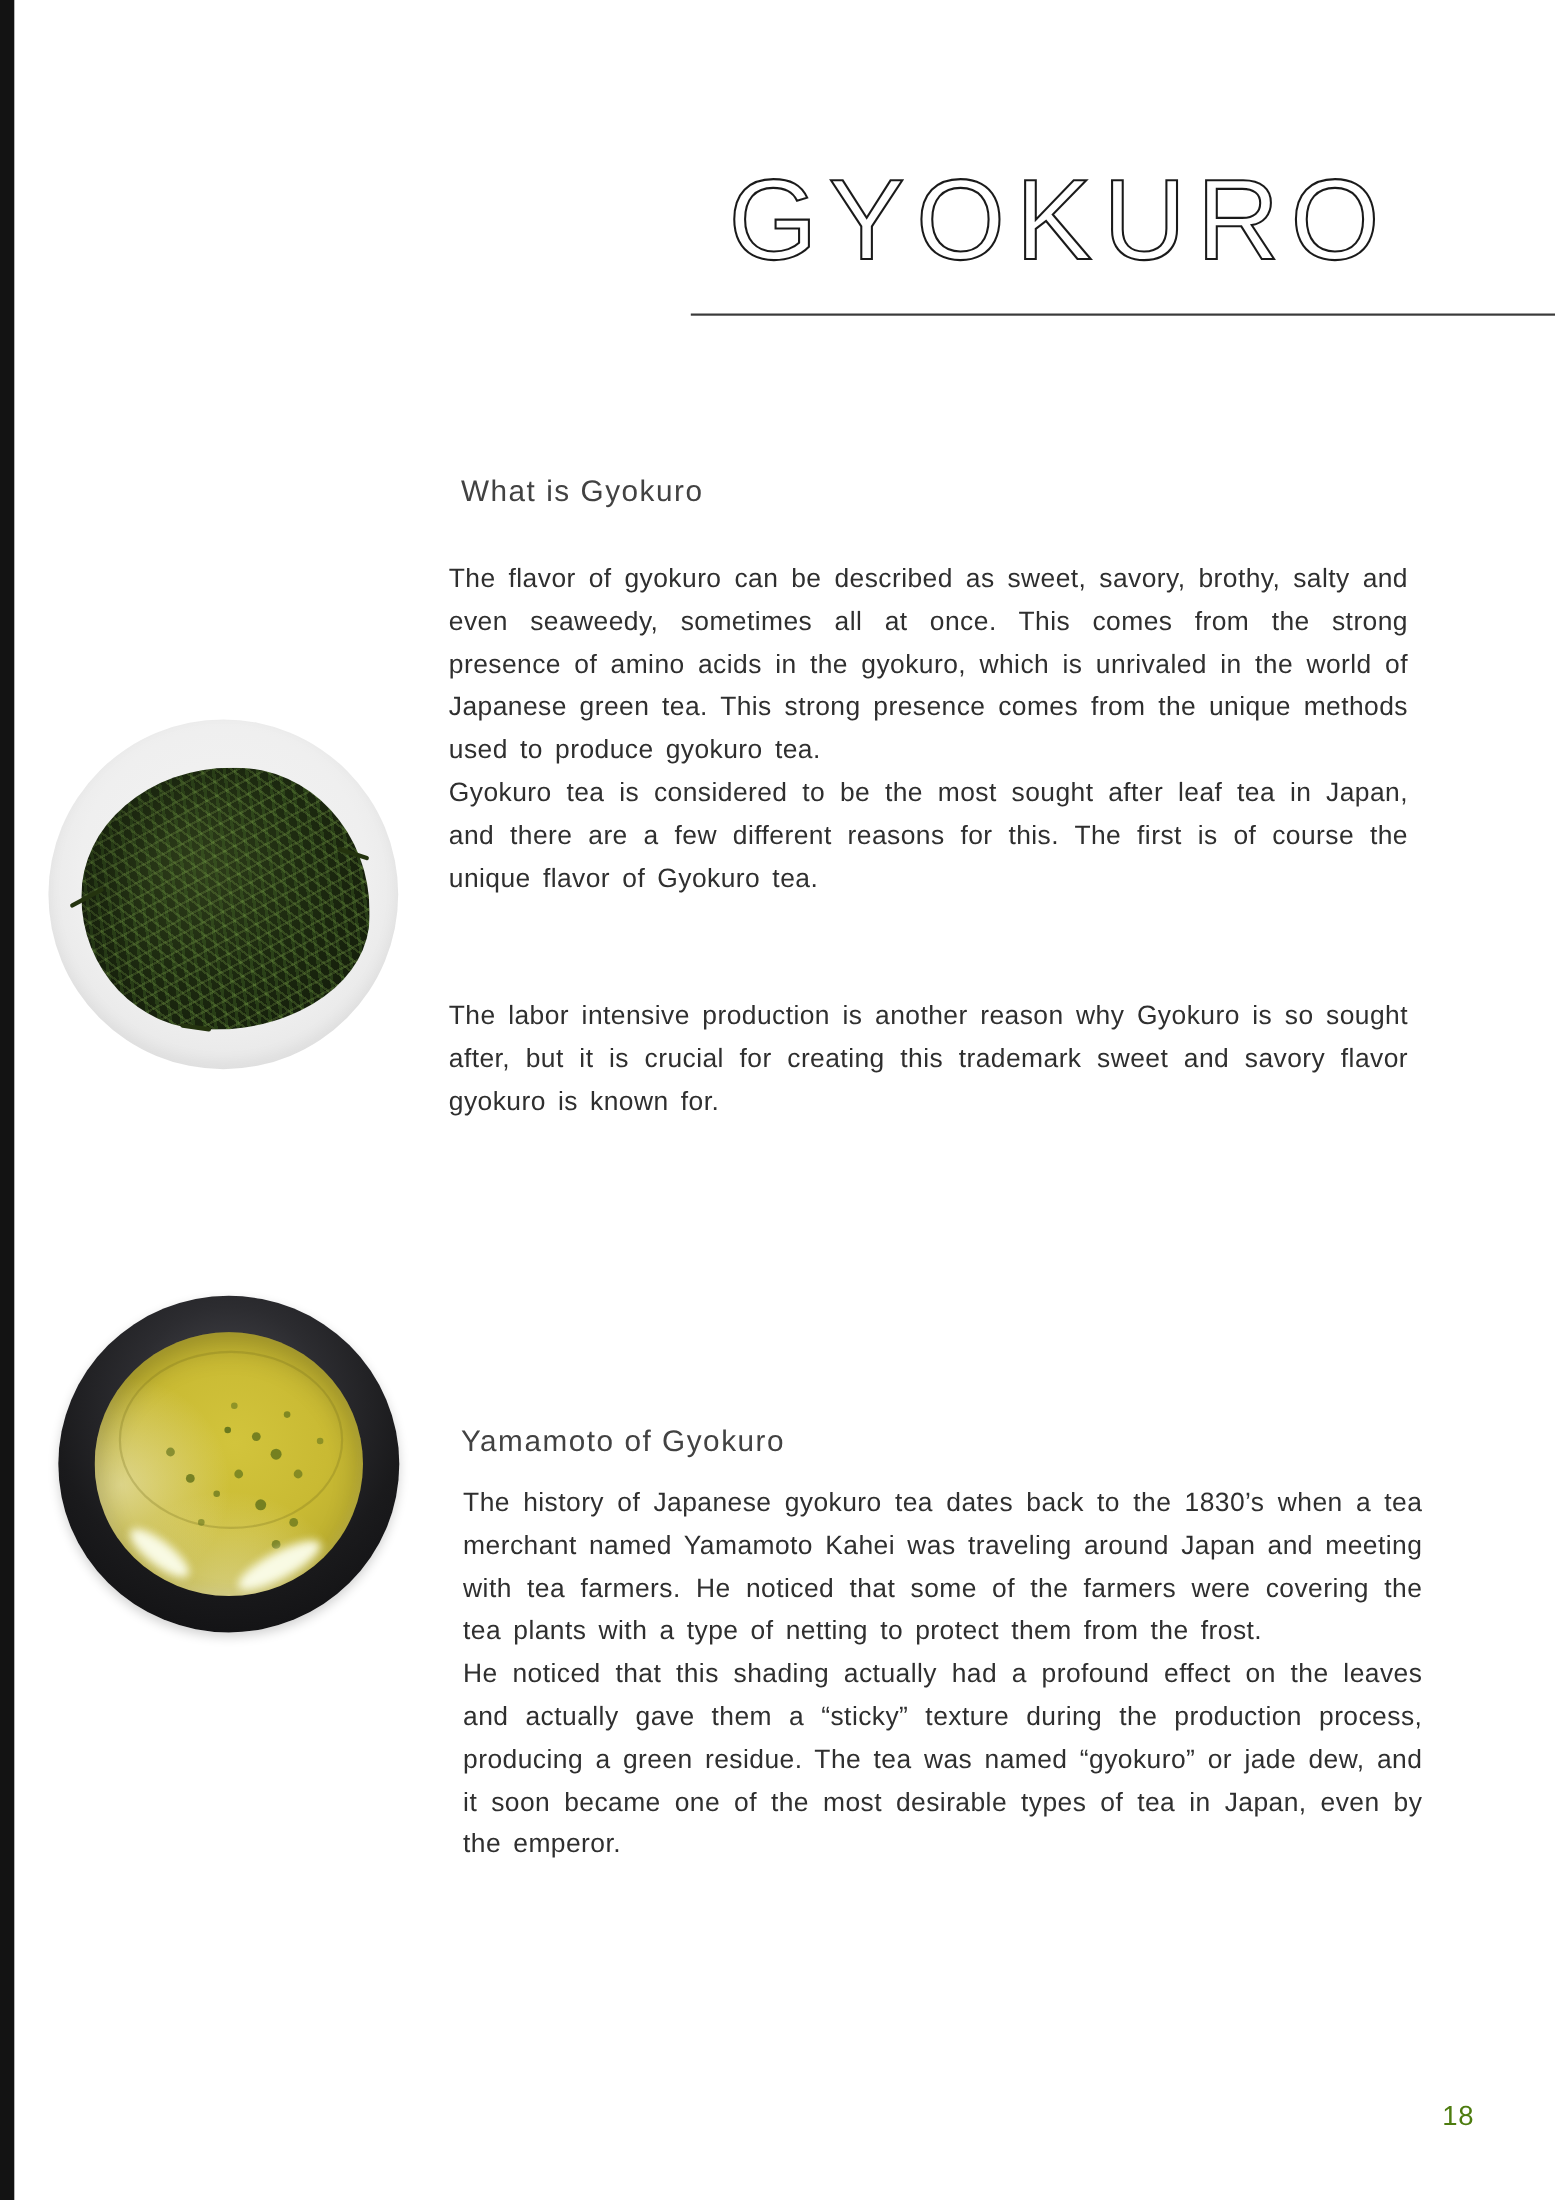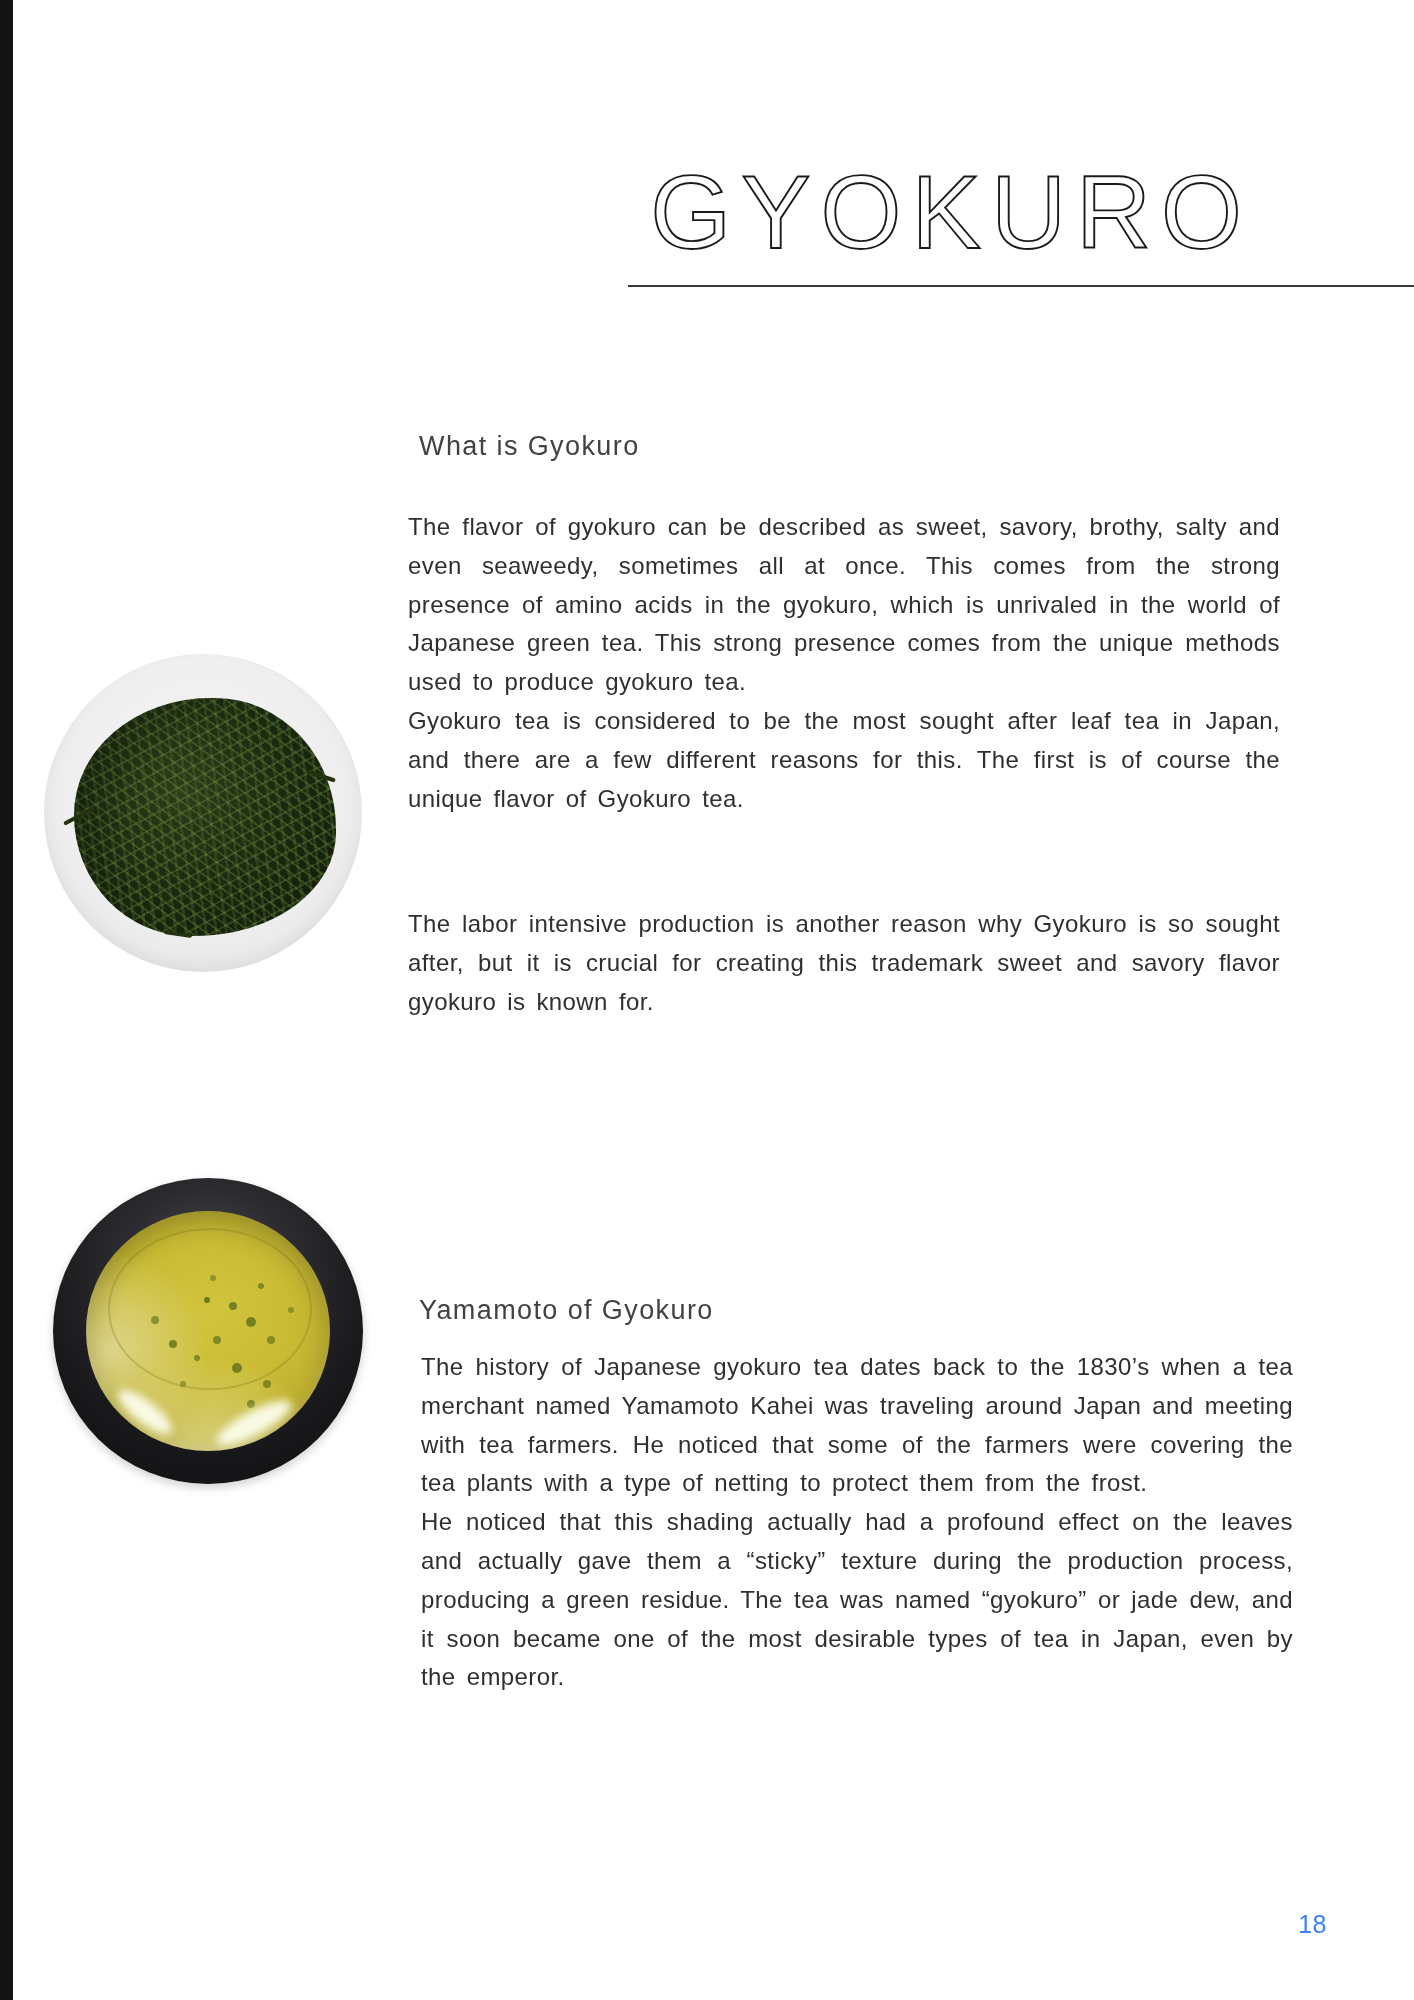--- a/index.html
+++ b/index.html
@@ -7,21 +7,21 @@
     width:1414px;height:2000px;position:relative;overflow:hidden;
     font-family:"Liberation Sans", sans-serif;
     -webkit-font-smoothing:antialiased;
   }
   .edge-bar{
     position:absolute;left:0;top:0;width:13px;height:2000px;
     background:var(--edge-bar,#131313);
   }
   
   .page-title{
-    position:absolute;top:148px;right:150px;margin:12px;
+    position:absolute;top:148px;right:150px;margin:0;
     font-size:104px;line-height:1;font-weight:400;
     letter-spacing:10px;color:var(--title-text,#1a1a1a);
     white-space:nowrap;
   }
   @supports (-webkit-text-stroke: 1px #000){
     .page-title{color:#ffffff;-webkit-text-stroke:1.9px var(--title-text,#1a1a1a);}
   }
   .title-underline{
     position:absolute;left:628px;top:285px;width:786px;height:2px;
     background:var(--underline,#3a3a3a);
@@ -37,22 +37,22 @@
   .para{
     position:absolute;left:408px;width:872px;
     font-size:24px;line-height:38.8px;color:var(--body-text,#2f2f2f);
     letter-spacing:0.4px;word-spacing:4px;
   }
   .para > div{text-align:justify;}
   .p1{top:508px;}
   .p2{top:905px;}
   .p3{top:1348px;margin-left:13px;}
   .page-number{
-    position:absolute;top:1910px;right:87px;
-    font-size:25px;color:#3b82f6;letter-spacing:0.5px;
+    position:absolute;top:1910px;right:74px;
+    font-size:25px;color:#4d7c0f;letter-spacing:0.5px;
   }
   
   .leaf-figure{position:absolute;left:44px;top:654px;width:318px;height:318px;margin:0;}
   .plate{
     position:absolute;inset:0;border-radius:50%;
     background:radial-gradient(circle at 50% 44%,
       #f3f3f3 0%, #efefef 55%, var(--plate,#e9e9e9) 72%, #ececec 84%, #f7f7f7 97%);
     box-shadow:inset 0 -6px 14px rgba(0,0,0,0.05);
   }
   .leaves{

